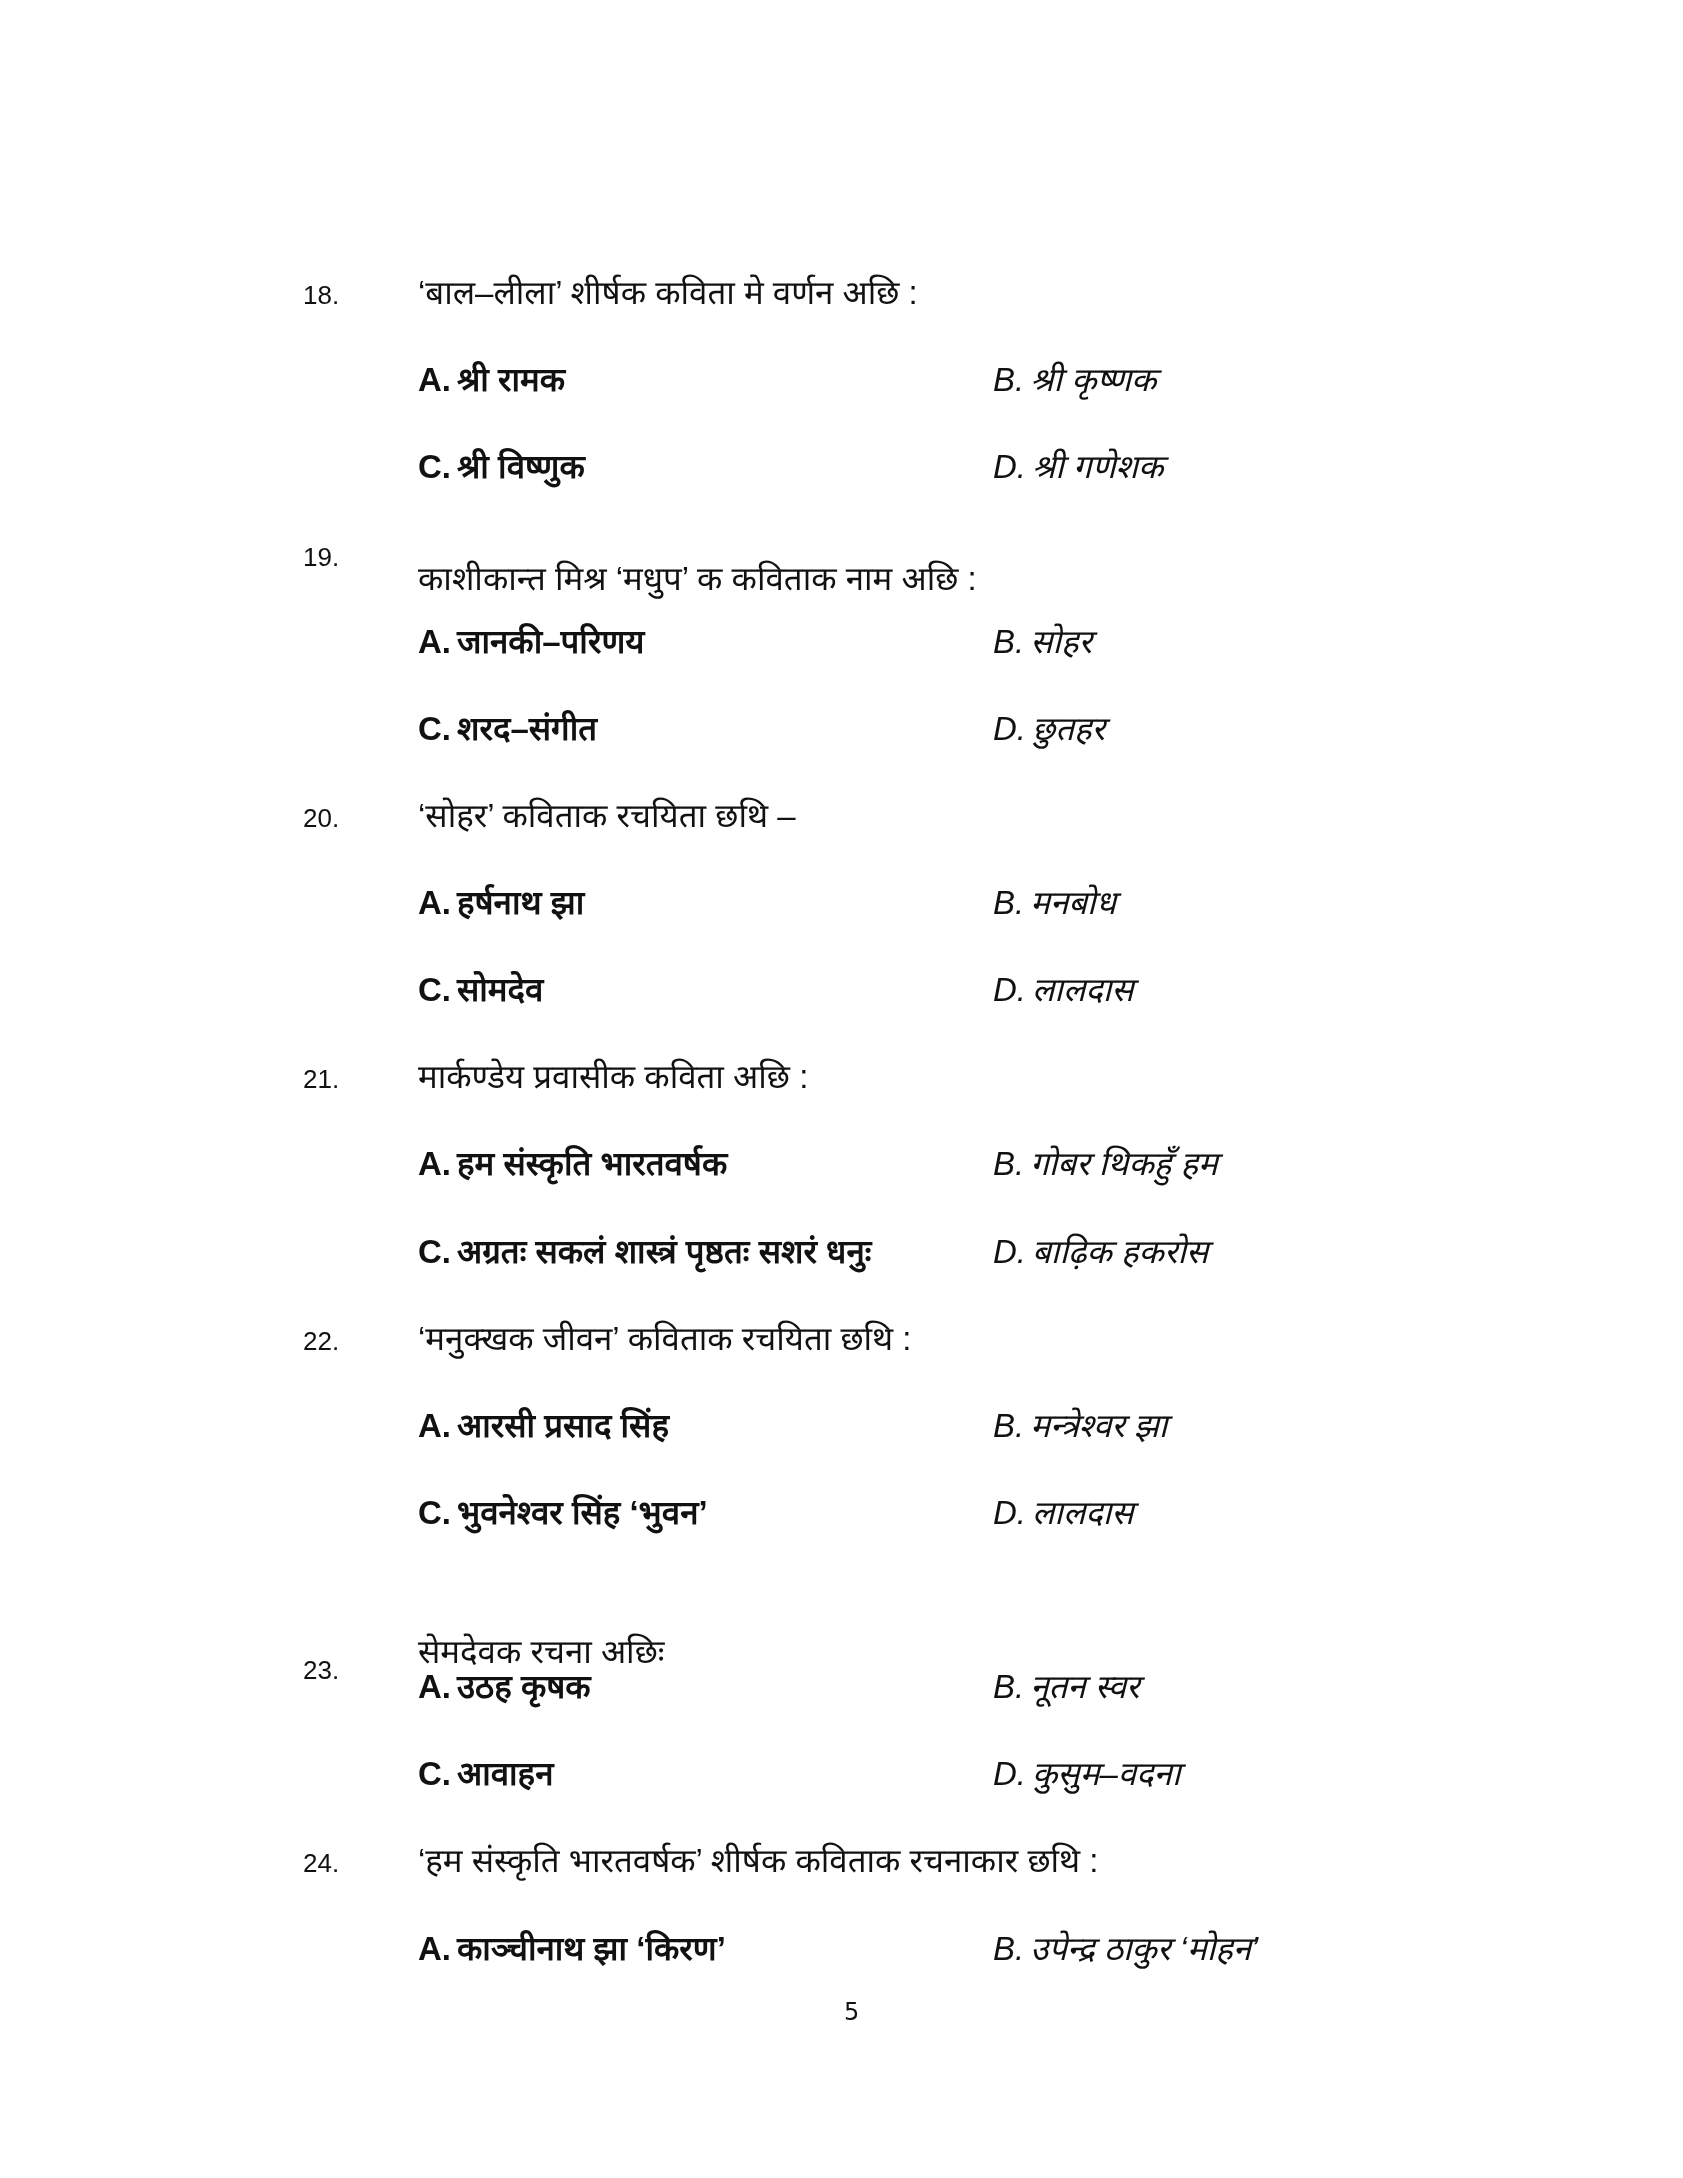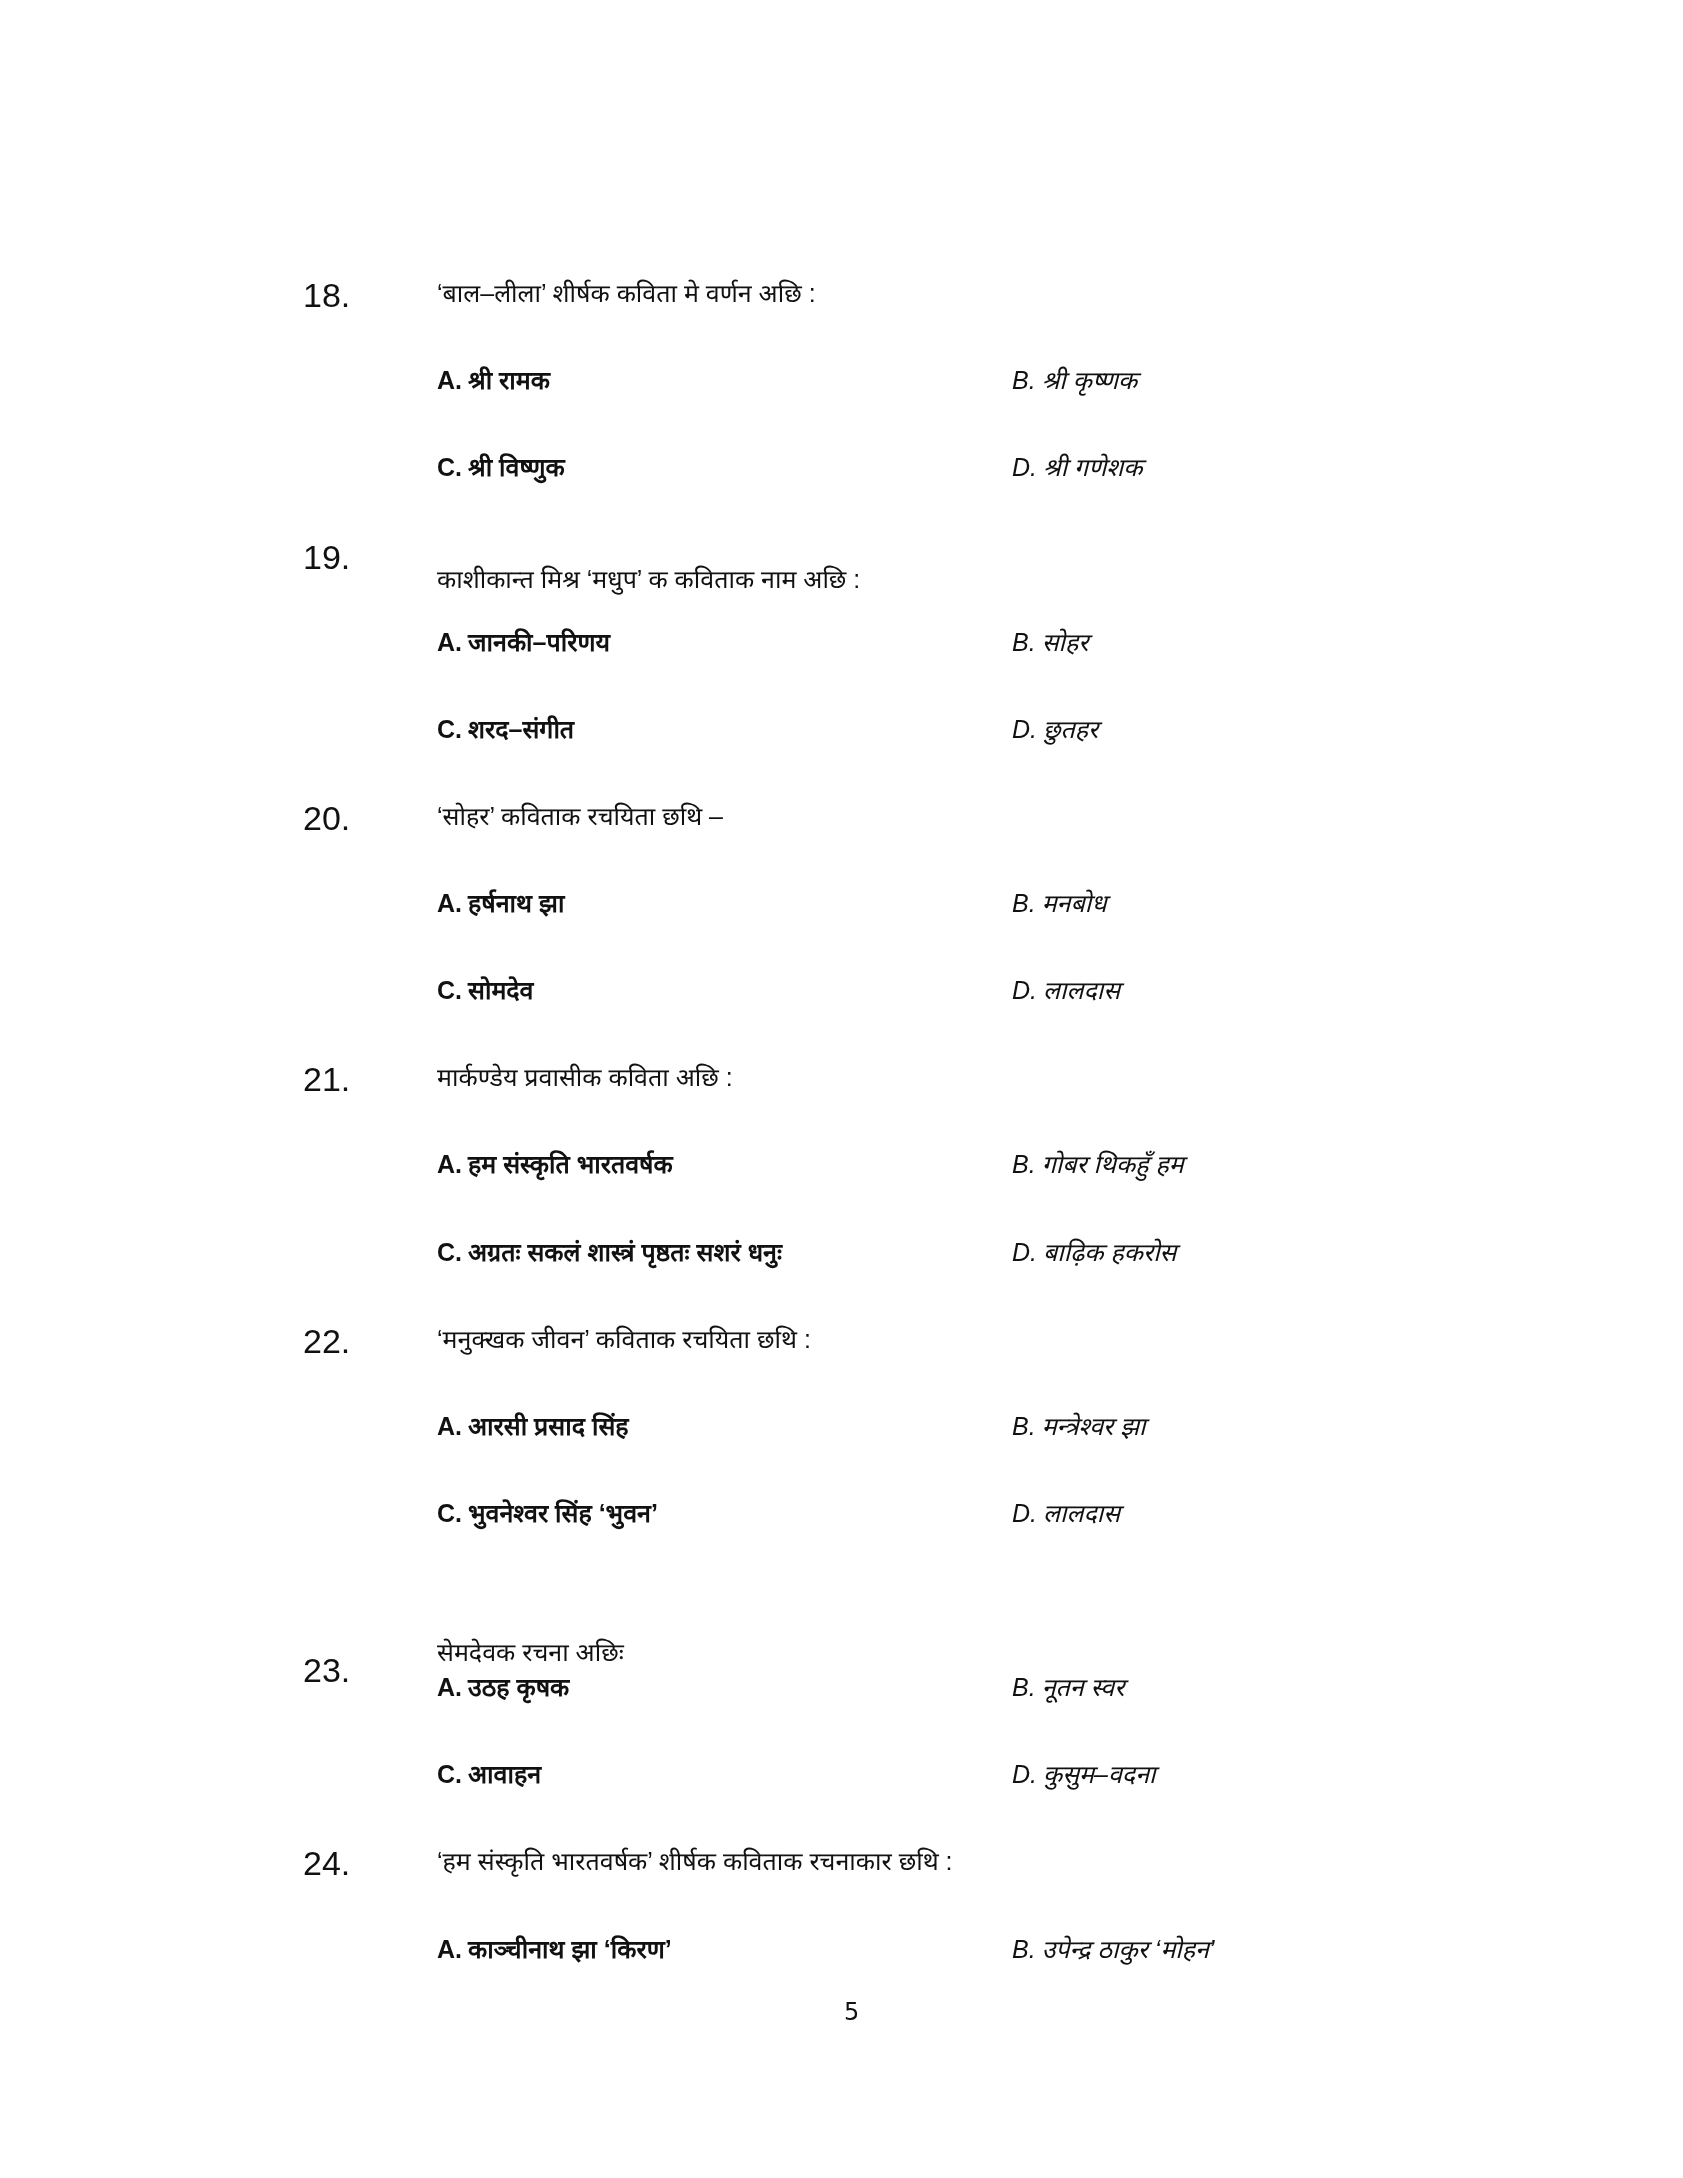--- a/index.html
+++ b/index.html
@@ -1,19 +1,19 @@
 <!DOCTYPE html>
 <html><head>
 <meta charset="utf-8">
 <style>
   html, body { margin: 0; padding: 0; background: #ffffff; }
   body { width: 1683px; height: 2178px; position: relative; overflow: hidden;
          font-family: "Liberation Sans", "DejaVu Sans", sans-serif; color: #111; }
-  .line { position: absolute; font-size: 25px; line-height: 40px; white-space: nowrap; margin-left: 19px; }
-  .qnum { position: absolute; font-size: 34px; line-height: 40px; left: 303px; }
+  .line { position: absolute; font-size: 33px; line-height: 40px; white-space: nowrap; }
+  .qnum { position: absolute; font-size: 26px; line-height: 40px; left: 303px; }
   .qtext { left: 418px; }
   .optA { left: 418px; font-weight: bold; }
   .optB { left: 993px; font-style: italic; }
   .opt-letter { margin-right: 6px; }
   .pagenum { position: absolute; left: 844px; top: 1998px; font-size: 24px;
              font-family: "DejaVu Sans", sans-serif; }
 </style>
 </head>
 <body>
 

